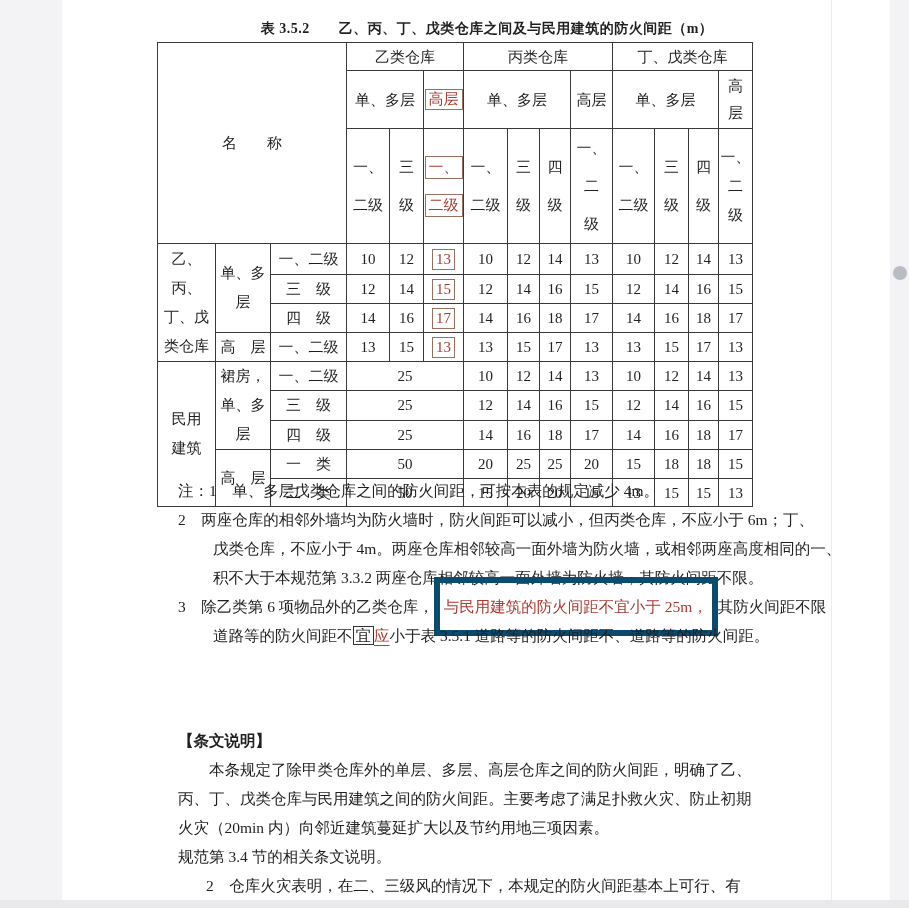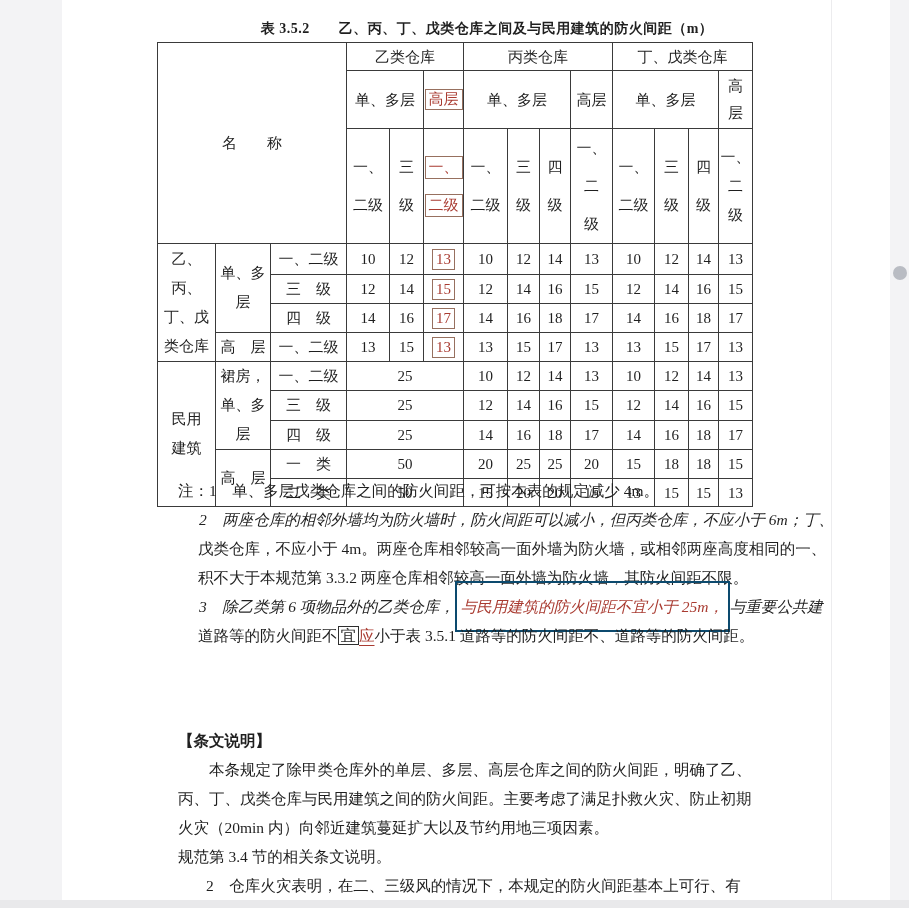--- a/index.html
+++ b/index.html
@@ -31,26 +31,26 @@
   tr.r3 td{line-height:38px;}
   td.lh27{line-height:27px !important;}
   td.lh29{line-height:29px !important;}
   .numbox{display:inline-block;border:1px solid var(--boxb);color:var(--red);
     padding:0 3px;line-height:19px;white-space:nowrap;}
   tr.r3 .numbox{margin:2px 0;line-height:21px;}
 
   .textblock{position:absolute;white-space:nowrap;font-size:15.5px;line-height:29px;}
   .notes{top:476px;left:178px;width:660px;}
   .commentary{top:708px;left:178px;width:660px;}
-  .ind-num{margin-left:21px;font-style:italic;}
-  .ind-wrap{margin-left:20px;}
+  .ind-num{}
+  .ind-wrap{margin-left:35px;}
   .cmt-head{font-weight:bold;margin-top:18px;}
   .p-first{text-indent:31px;}
   .item-first{margin-left:28px;}
-  .seg-redbox{color:var(--red);border:2px solid #0c4a6e;padding:15px 4px;}
+  .seg-redbox{color:var(--red);border:6px solid #0c4a6e;padding:15px 4px;}
   .seg-redline{color:var(--red);text-decoration:underline;text-underline-offset:5px;
     text-decoration-color:var(--red);}
   .seg-delbox{border:1px solid #2e2e2e;padding:0 2px;}
   .seg-ins{color:var(--red);text-decoration:underline;text-underline-offset:4px;
     text-decoration-color:var(--red);}
 </style>
 </head>
 <body>
 
 <div class="margin-strip margin-left"></div>
@@ -247,21 +247,21 @@
     <td>13</td>
   </tr>
 </tbody>
   </table>
 
 <div class="textblock notes">
   <div class="nline">注：1　单、多层戊类仓库之间的防火间距，可按本表的规定减少 4m。</div>
   <div class="nline ind-num">2　两座仓库的相邻外墙均为防火墙时，防火间距可以减小，但丙类仓库，不应小于 6m；丁、</div>
   <div class="nline ind-wrap">戊类仓库，不应小于 4m。两座仓库相邻较高一面外墙为防火墙，或相邻两座高度相同的一、</div>
   <div class="nline ind-wrap">积不大于本规范第 3.3.2 两座仓库相邻较高一面外墙为防火墙，其防火间距不限。</div>
-  <div class="nline ind-num"><span>3　除乙类第 6 项物品外的乙类仓库，</span><span class="seg-redbox">与民用建筑的防火间距不宜小于 25m，</span><span>与重要公共建</span></div>
+  <div class="nline ind-num"><span>3　除乙类第 6 项物品外的乙类仓库，</span><span class="seg-redbox">与民用建筑的防火间距不宜小于 25m，</span><span>其防火间距不限</span></div>
   <div class="nline ind-wrap"><span>道路等的防火间距不</span><span class="seg-delbox">宜</span><span class="seg-ins">应</span><span>小于表 3.5.1 道路等的防火间距不、道路等的防火间距。</span></div>
 </div>
 
 <div class="textblock commentary">
   <div class="cmt-head">【条文说明】</div>
   <div class="p-first">本条规定了除甲类仓库外的单层、多层、高层仓库之间的防火间距，明确了乙、</div>
   <div>丙、丁、戊类仓库与民用建筑之间的防火间距。主要考虑了满足扑救火灾、防止初期</div>
   <div>火灾（20min 内）向邻近建筑蔓延扩大以及节约用地三项因素。</div>
   <div>规范第 3.4 节的相关条文说明。</div>
   <div class="item-first">2　仓库火灾表明，在二、三级风的情况下，本规定的防火间距基本上可行、有</div>

